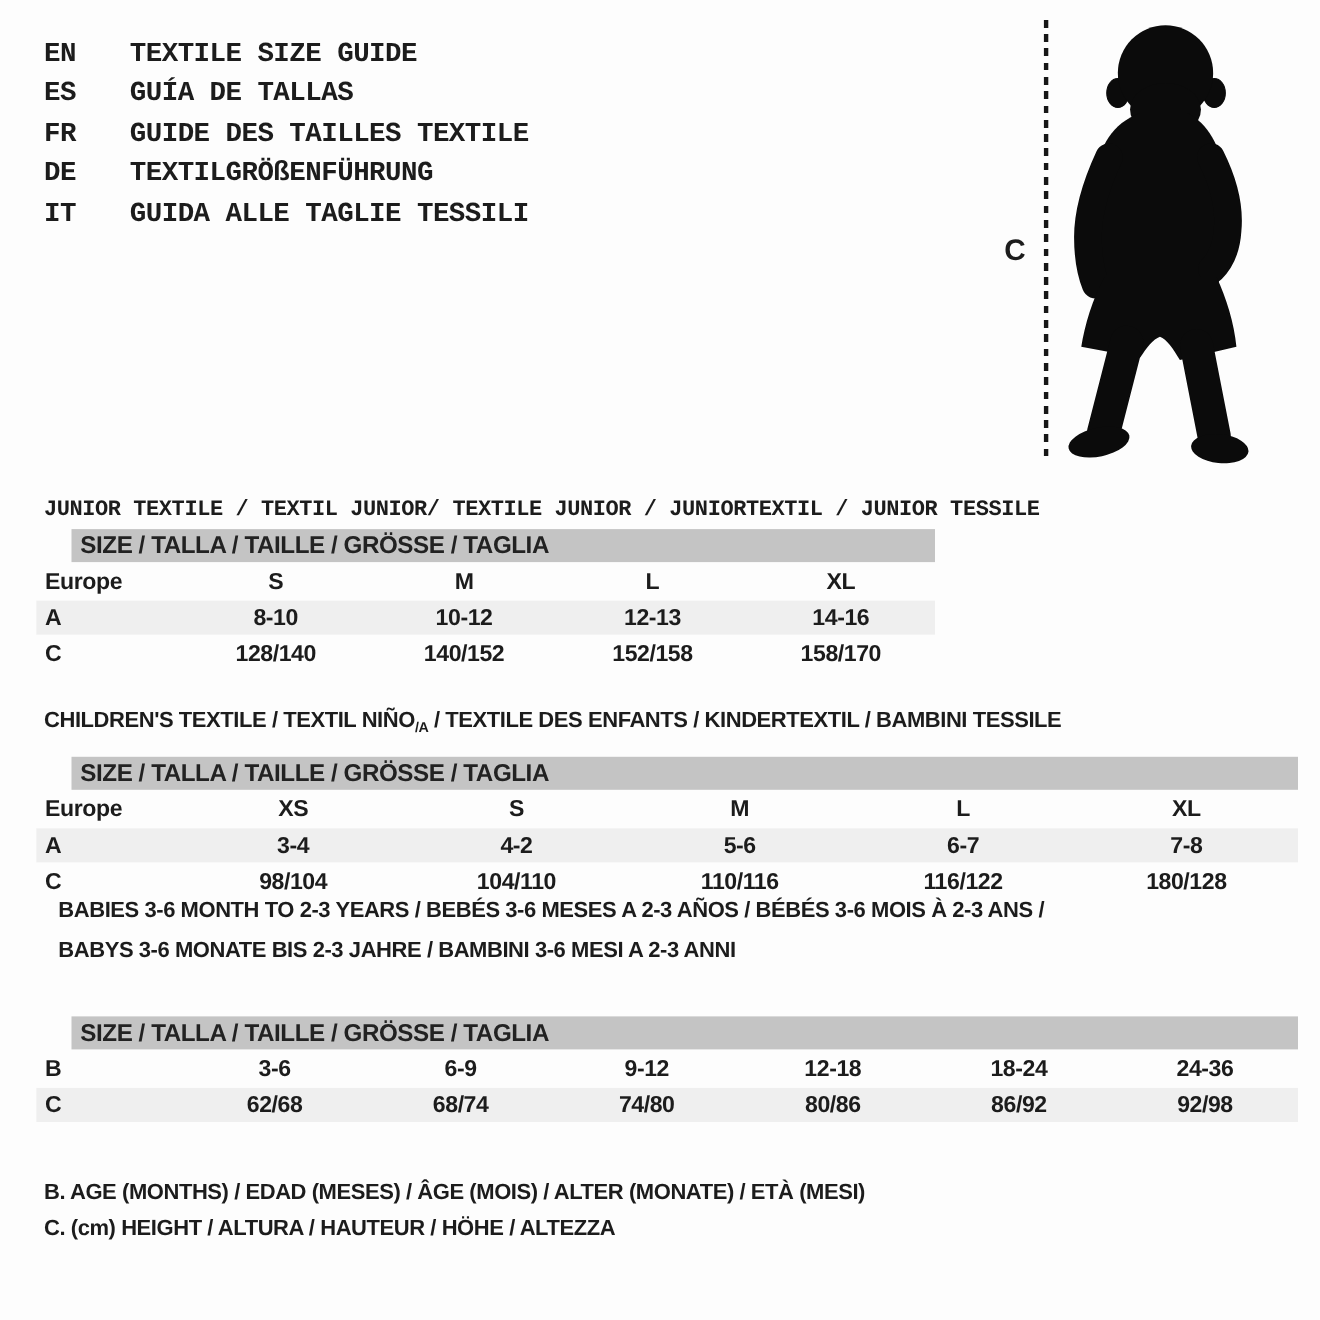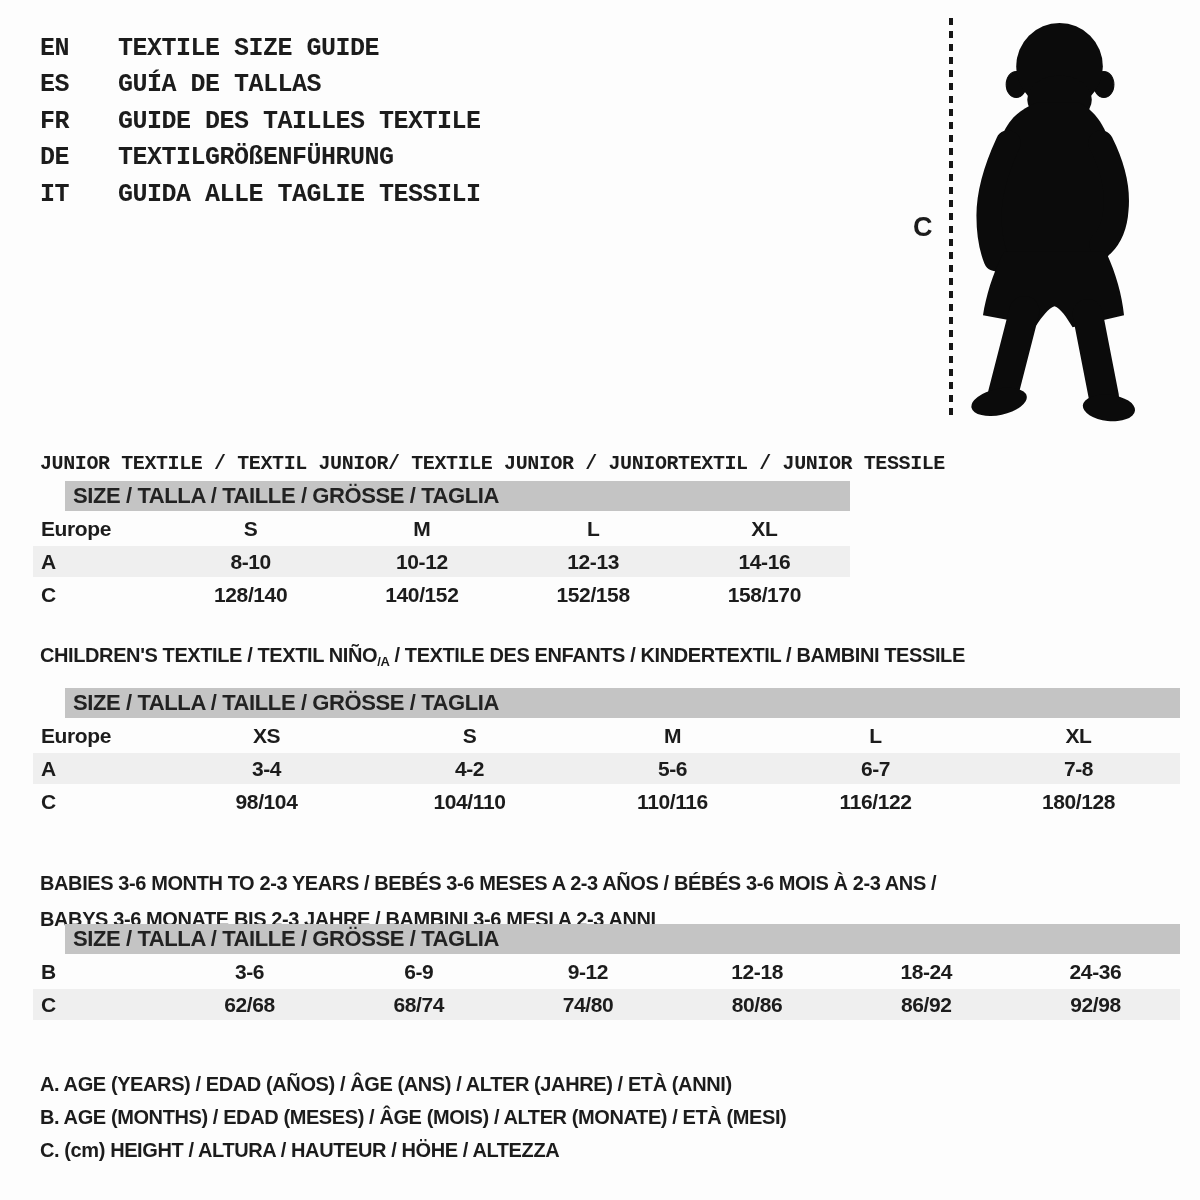--- a/index.html
+++ b/index.html
@@ -20,21 +20,21 @@
   .dash-line{
     position:absolute;left:44px;top:4px;width:4px;height:398px;
     background:repeating-linear-gradient(to bottom,#161616 0 7px,transparent 7px 13px);
   }
   .figure svg{position:absolute;left:60px;top:0;}
   
   .section-title{position:absolute;left:40px;font-size:20px;letter-spacing:-0.4px;white-space:nowrap;}
   .section-title sub{font-size:13px;vertical-align:-4px;}
   .title-junior{top:452px;font-family:Liberation Mono, monospace;}
   .title-children{top:644px;}
-  .title-babies{top:866px;line-height:35.5px;}
+  .title-babies{top:811px;line-height:35.5px;margin-left:13px;}
   
   .size-table{position:absolute;left:33px;}
   .junior-table{top:481px;width:817px;}
   .children-table{top:688px;width:1147px;}
   .babies-table{top:924px;width:1147px;}
   .t-header{
     height:30px;margin-bottom:2px;background:#c4c4c4;
     display:flex;align-items:center;padding-left:8px;box-sizing:border-box;
     font-size:22px;letter-spacing:-0.4px;color:#222;margin-left:32px;
   }
@@ -171,16 +171,15 @@
     <span class="data-cell">62/68</span>
     <span class="data-cell">68/74</span>
     <span class="data-cell">74/80</span>
     <span class="data-cell">80/86</span>
     <span class="data-cell">86/92</span>
     <span class="data-cell">92/98</span>
   </div>
 </div>
 
 <div class="legend">
-  <div class="legend-line">A. AGE (YEARS) / EDAD (AÑOS) / ÂGE (ANS) / ALTER (JAHRE) / ETÀ (ANNI)</div>
   <div class="legend-line">B. AGE (MONTHS) / EDAD (MESES) / ÂGE (MOIS) / ALTER (MONATE) / ETÀ (MESI)</div>
   <div class="legend-line">C. (cm) HEIGHT / ALTURA / HAUTEUR / HÖHE / ALTEZZA</div>
 </div>
 
 </body></html>

